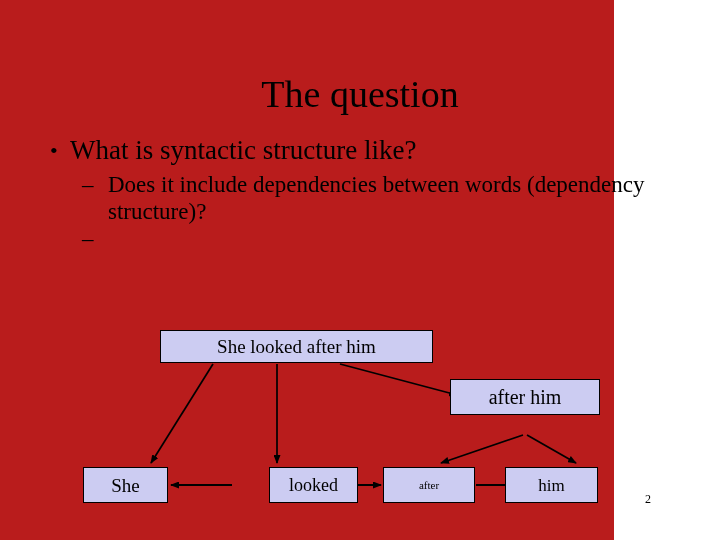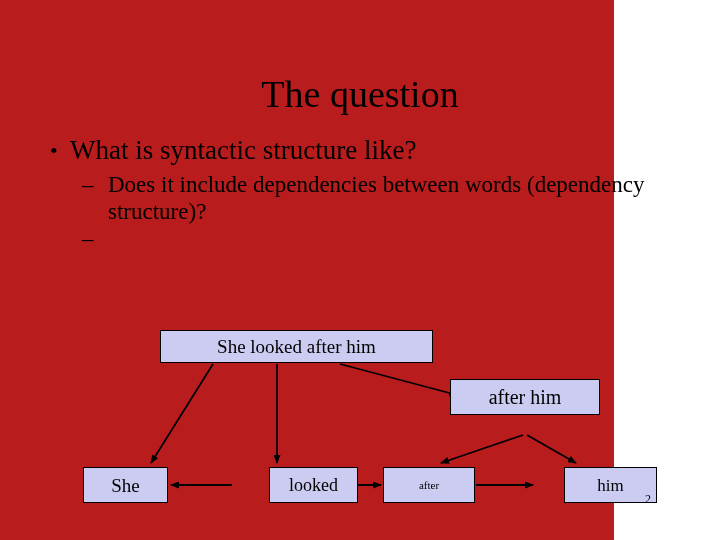--- a/index.html
+++ b/index.html
@@ -94,21 +94,21 @@
     align-items: center;
     justify-content: center;
     color: #000000;
     white-space: nowrap;
   }
   #node-phrase     { left: 135px; top: 330px; width: 273px; height: 33px; font-size: 19px; margin-left: 25px; }
   #node-afterhim   { left: 450px; top: 379px; width: 150px; height: 36px; font-size: 20px; text-align: right; }
   #node-she        { left:  83px; top: 467px; width:  85px; height: 36px; font-size: 19px; }
   #node-looked     { left: 233px; top: 467px; width:  89px; height: 36px; font-size: 18px; margin-left: 36px; }
   #node-after      { left: 383px; top: 467px; width:  92px; height: 36px; font-size: 11px; }
-  #node-him        { left: 564px; top: 467px; width:  93px; height: 36px; font-size: 17px; }
+  #node-him        { left: 505px; top: 467px; width:  93px; height: 36px; font-size: 17px; }
   
   .page-number {
     position: absolute;
     left: 645px;
     top: 492px;
     font-size: 12px;
     line-height: 14px;
     color: #000000;
   }
 </style>

